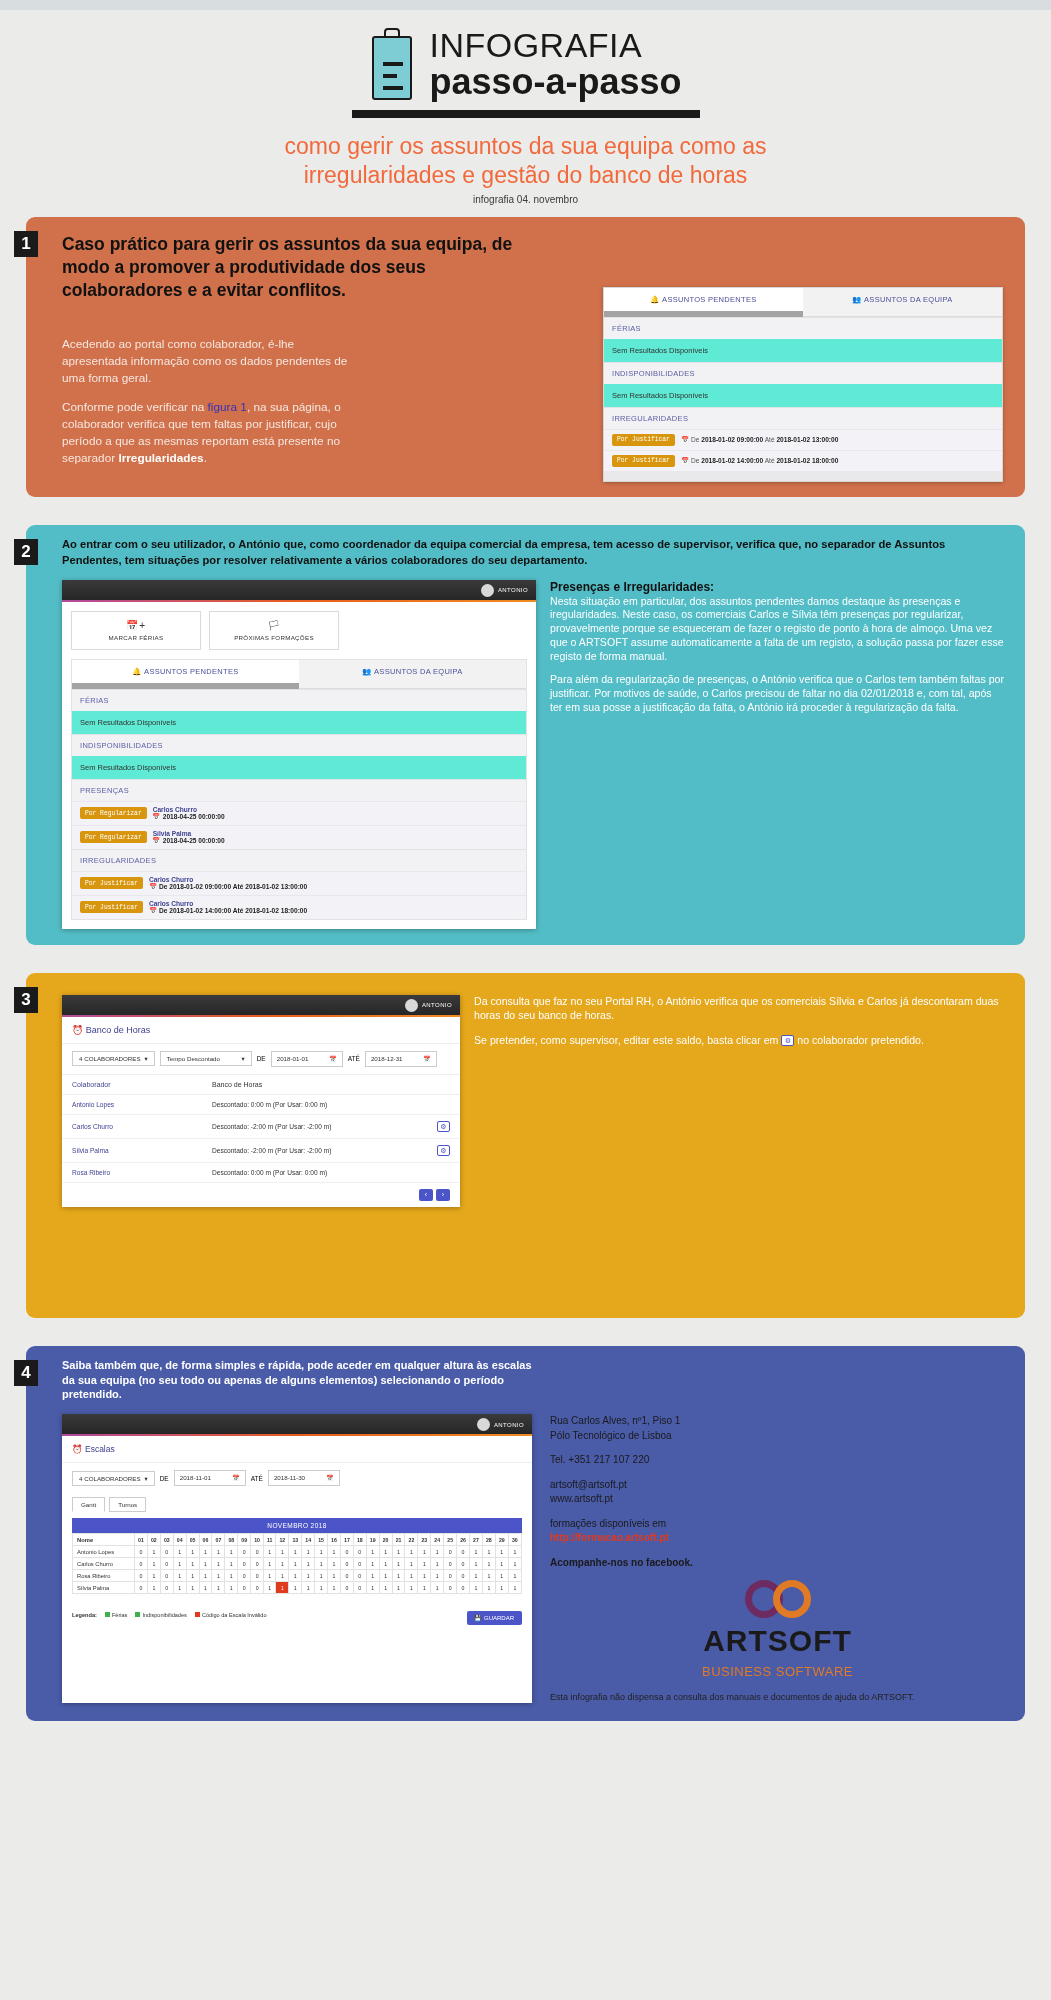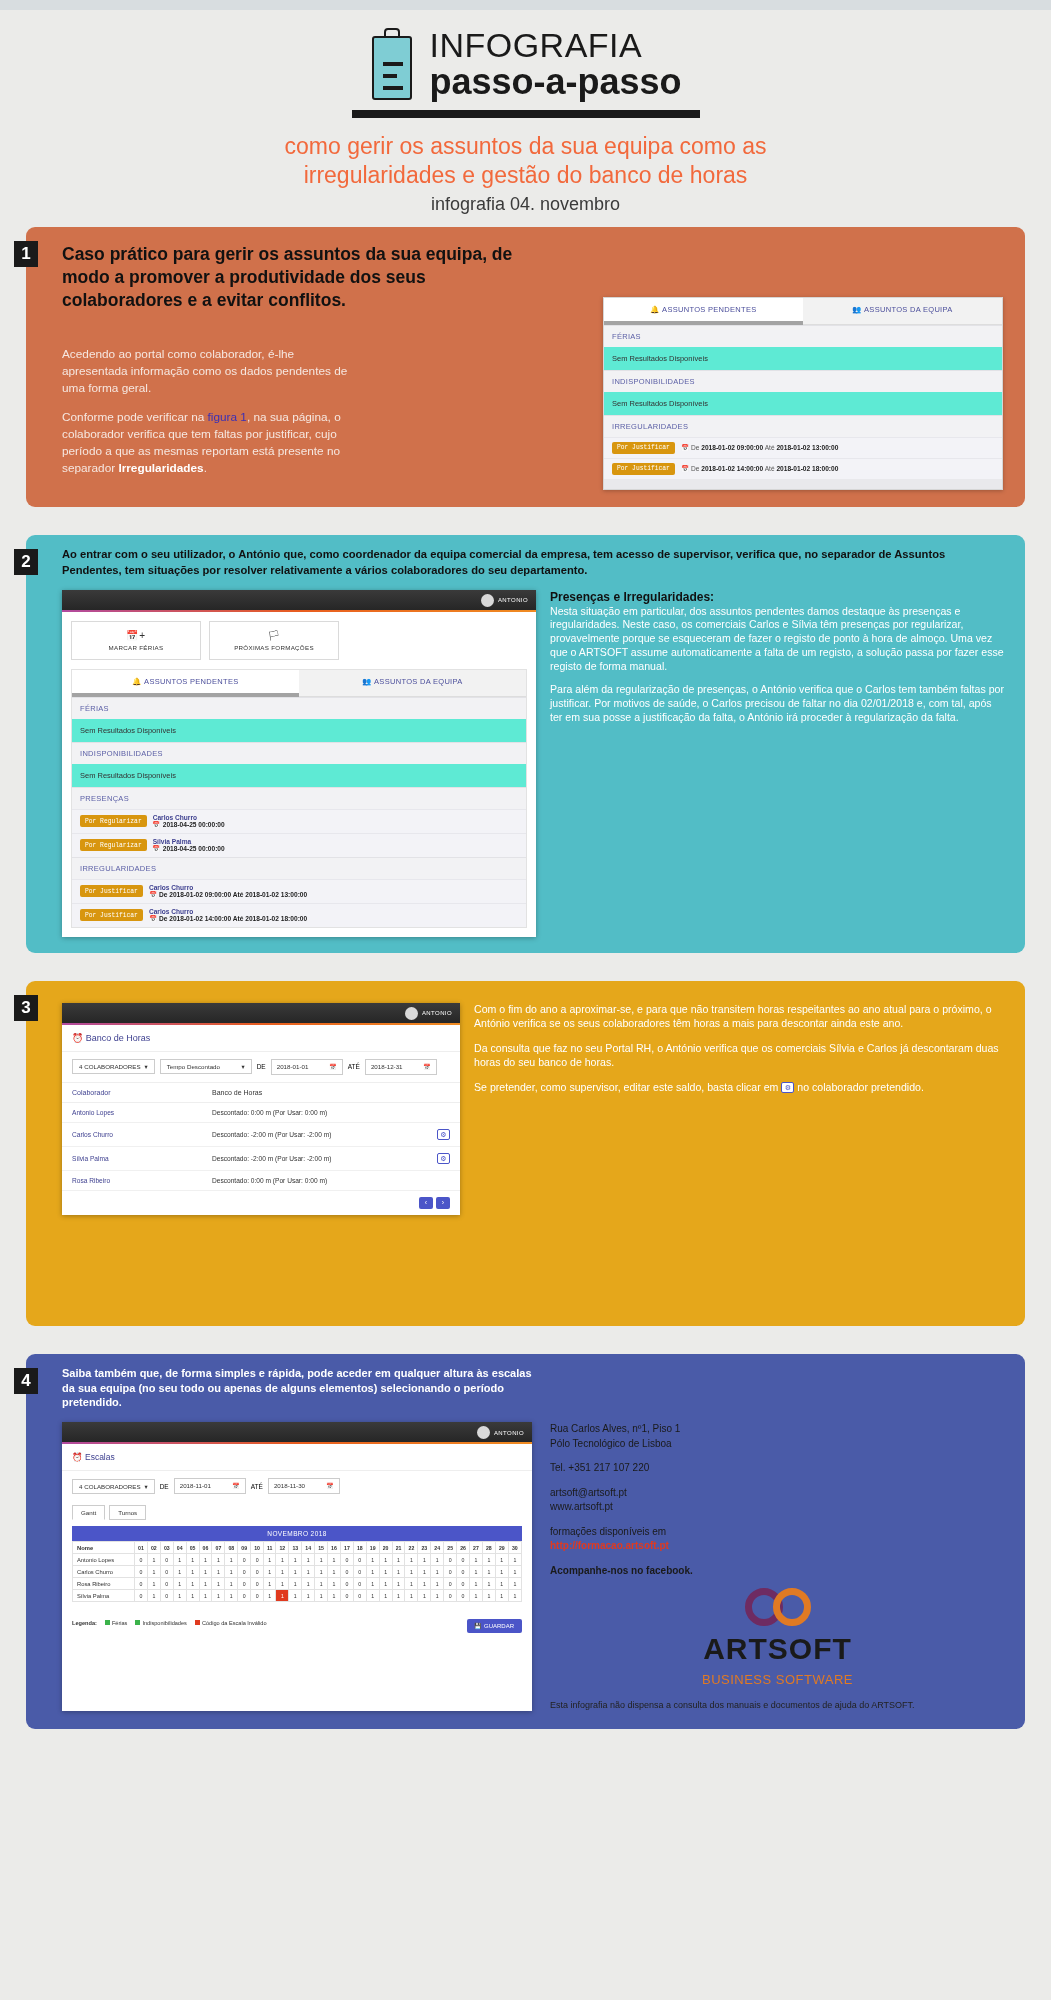--- a/index.html
+++ b/index.html
@@ -26,21 +26,21 @@
   }
   .cb-line { position: absolute; left: 9px; height: 4px; background: #1a1a1a; }
   .cb-l1 { top: 24px; width: 20px; }
   .cb-l2 { top: 36px; width: 14px; }
   .cb-l3 { top: 48px; width: 20px; }
   .title-block { text-align: left; line-height: 1; }
   .t-infografia { font-size: 34px; color: #1a1a1a; letter-spacing: 0.5px; font-weight: 400; }
   .t-passo { font-size: 36px; color: #1a1a1a; font-weight: bold; margin-top: 2px; }
   .rule { width: 348px; height: 8px; background: #1a1a1a; margin: 10px auto 14px auto; }
   .subtitle { font-size: 23px; color: #f2693c; line-height: 1.25; }
-  .caption { font-size: 18px; color: #3a3a3a; margin-top: 4px; }
+  .caption { font-size: 10px; color: #3a3a3a; margin-top: 4px; }
 
   
   .section { position: relative; margin: 0 26px; border-radius: 9px; }
   .num {
     position: absolute; left: -12px; top: 14px; width: 24px; height: 26px;
     background: #1a1a1a; color: #fff; font-weight: bold; font-size: 17px;
     display: flex; align-items: center; justify-content: center; z-index: 5;
   }
 
   
@@ -54,21 +54,21 @@
     position: absolute; right: 22px; top: 70px; width: 400px;
     background: #f4f4f4; border: 1px solid #d6d6d6; box-shadow: 0 1px 4px rgba(0,0,0,.25);
   }
 
   
   .ui-tabs { display: flex; background: #fafafa; }
   .ui-tab {
     flex: 1; text-align: center; font-size: 7.5px; color: #4b4e9b; padding: 7px 2px;
     letter-spacing: .3px; background: #f2f2f2; border-bottom: 1px solid #ddd;
   }
-  .ui-tab.active { background: #fff; border-bottom: 4px solid #a3a3a3; }
+  .ui-tab.active { background: #fff; border-bottom: 6px solid #a3a3a3; }
   .ui-sec {
     background: #f2f2f4; color: #5a5ea5; font-size: 7.5px; padding: 6px 8px;
     border-top: 1px solid #e2e2e6; letter-spacing: .3px;
   }
   .ui-empty { background: #5eead4; font-size: 7.5px; color: #333; padding: 7px 8px; }
   .ui-row {
     background: #f3f3f7; padding: 4px 8px; display: flex; align-items: center; gap: 6px;
     border-top: 1px solid #e7e7ec; font-size: 7px;
   }
   .badge {
@@ -372,21 +372,20 @@
       <div class="bh-tr">
         <div class="bh-c1">Rosa Ribeiro</div>
         <div class="bh-c2">Descontado: 0:00 m (Por Usar: 0:00 m)</div>
       </div>
       <div class="pager">
         <div class="pbtn">‹</div>
         <div class="pbtn">›</div>
       </div>
     </div>
     <div class="s3-right">
-      <p>Com o fim do ano a aproximar-se, e para que não transitem horas respeitantes ao ano atual para o próximo, o António verifica se os seus colaboradores têm horas a mais para descontar ainda este ano.</p>
       <p>Da consulta que faz no seu Portal RH, o António verifica que os comerciais Sílvia e Carlos já descontaram duas horas do seu banco de horas.</p>
       <p>
         <span>Se pretender, como supervisor, editar este saldo, basta clicar em </span><span class="gear" style="display:inline-block;vertical-align:middle;">⚙</span><span> no colaborador pretendido.</span>
       </p>
     </div>
   </div>
 </div>
 
 <div class="section s4">
   <div class="num">4</div>

